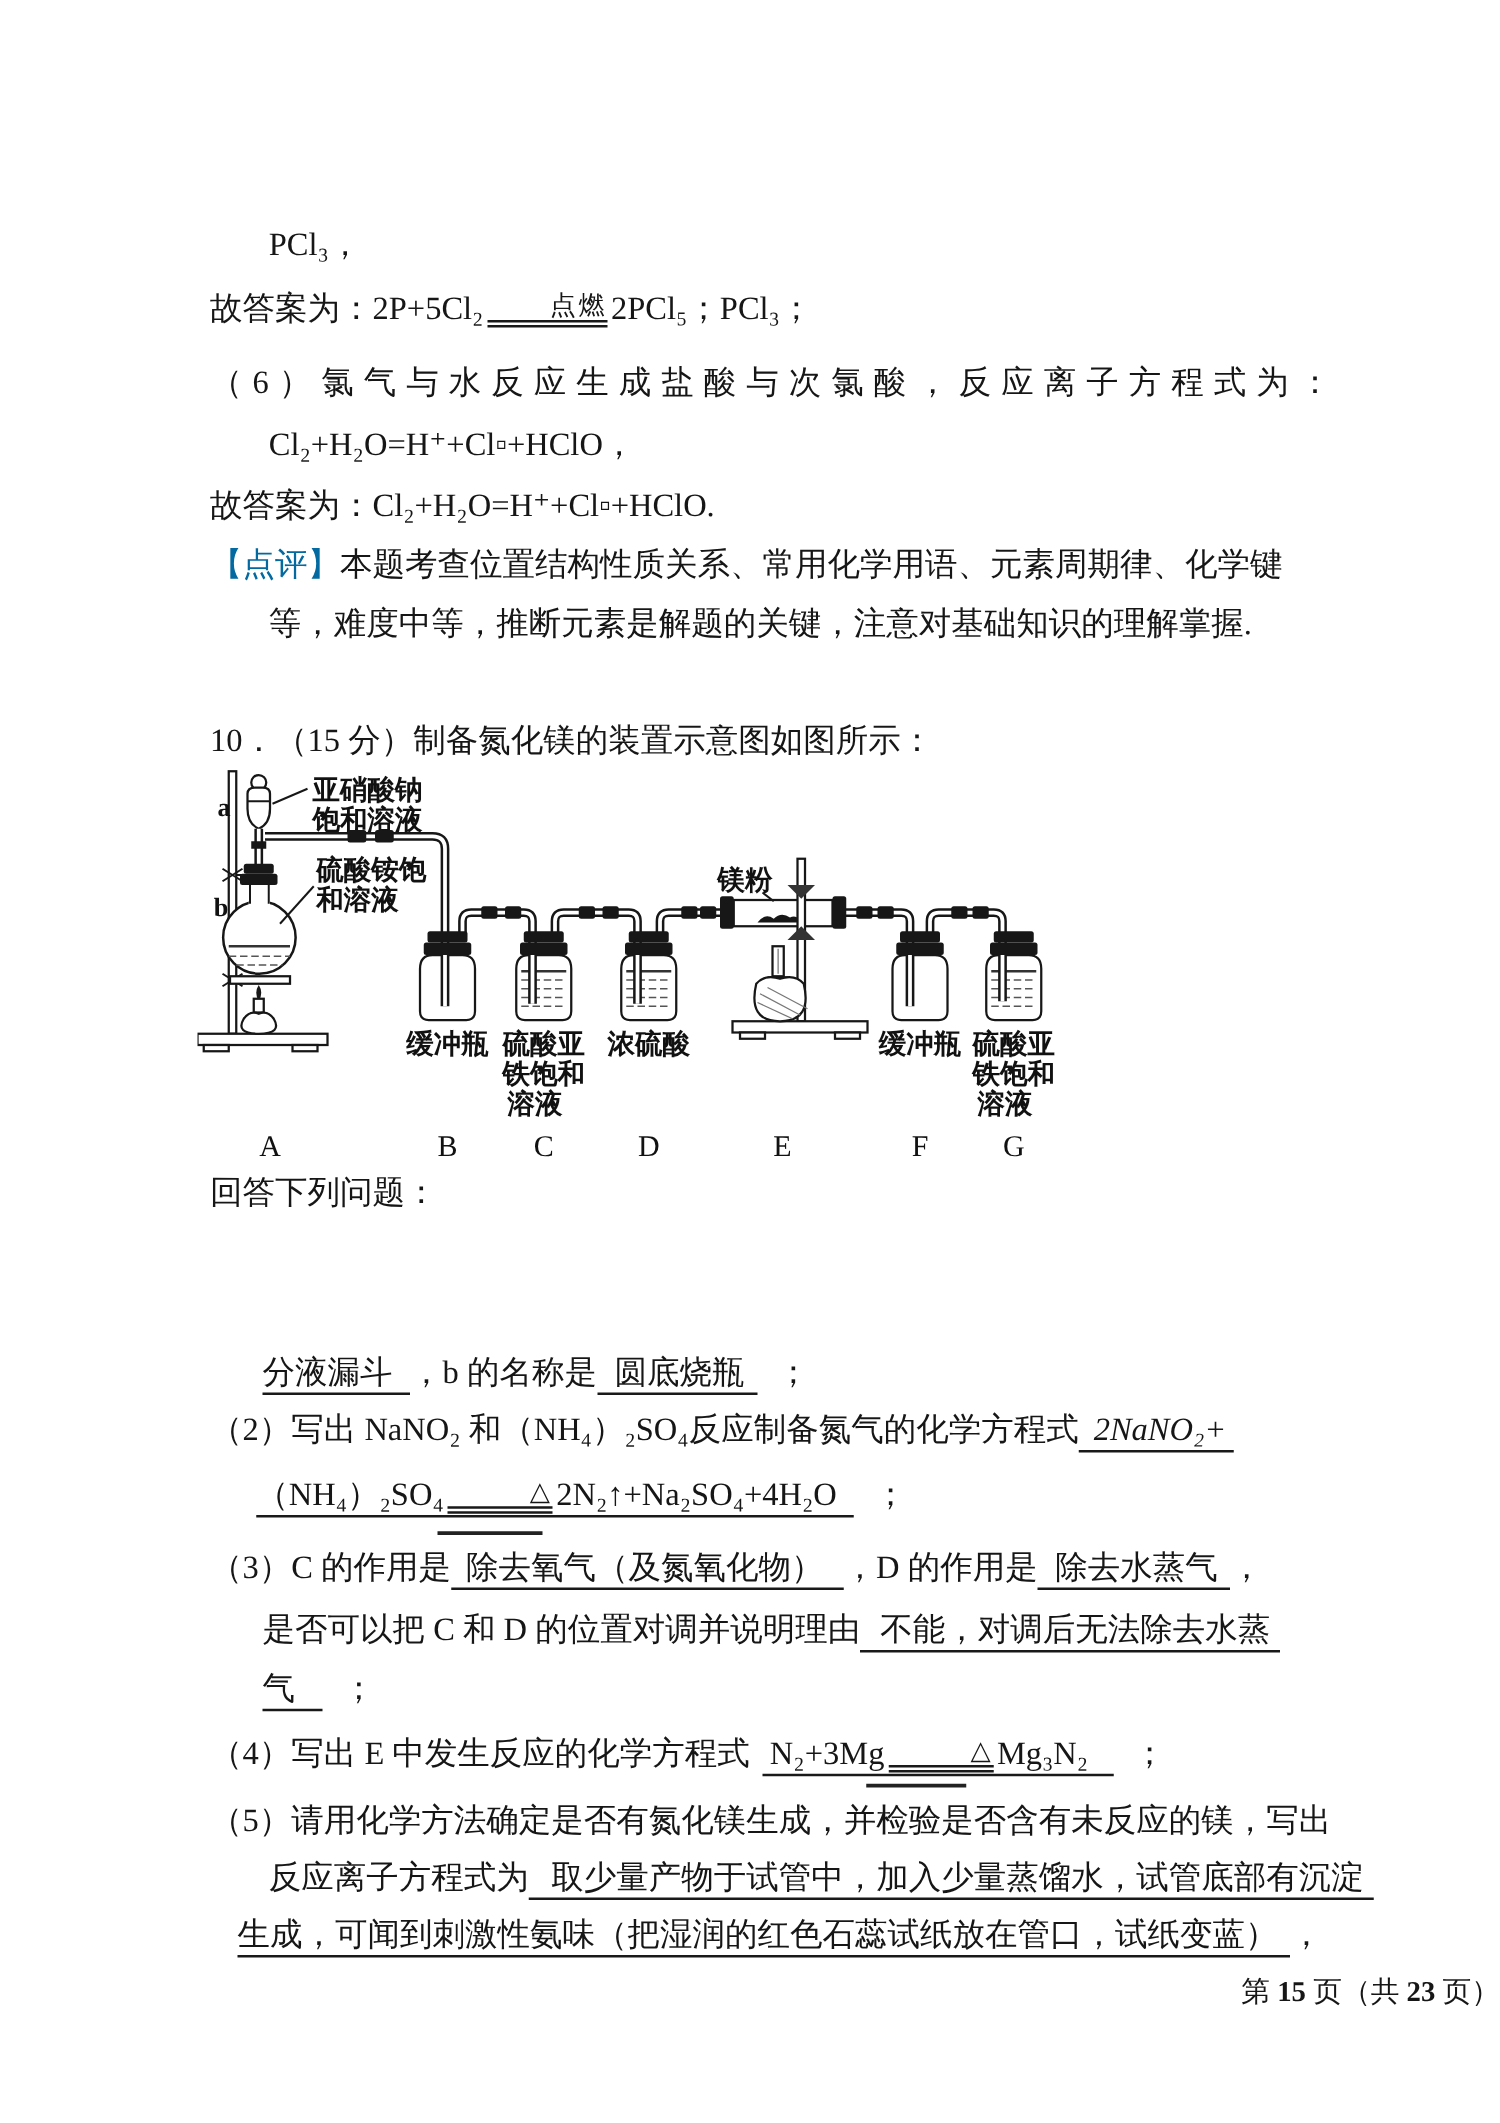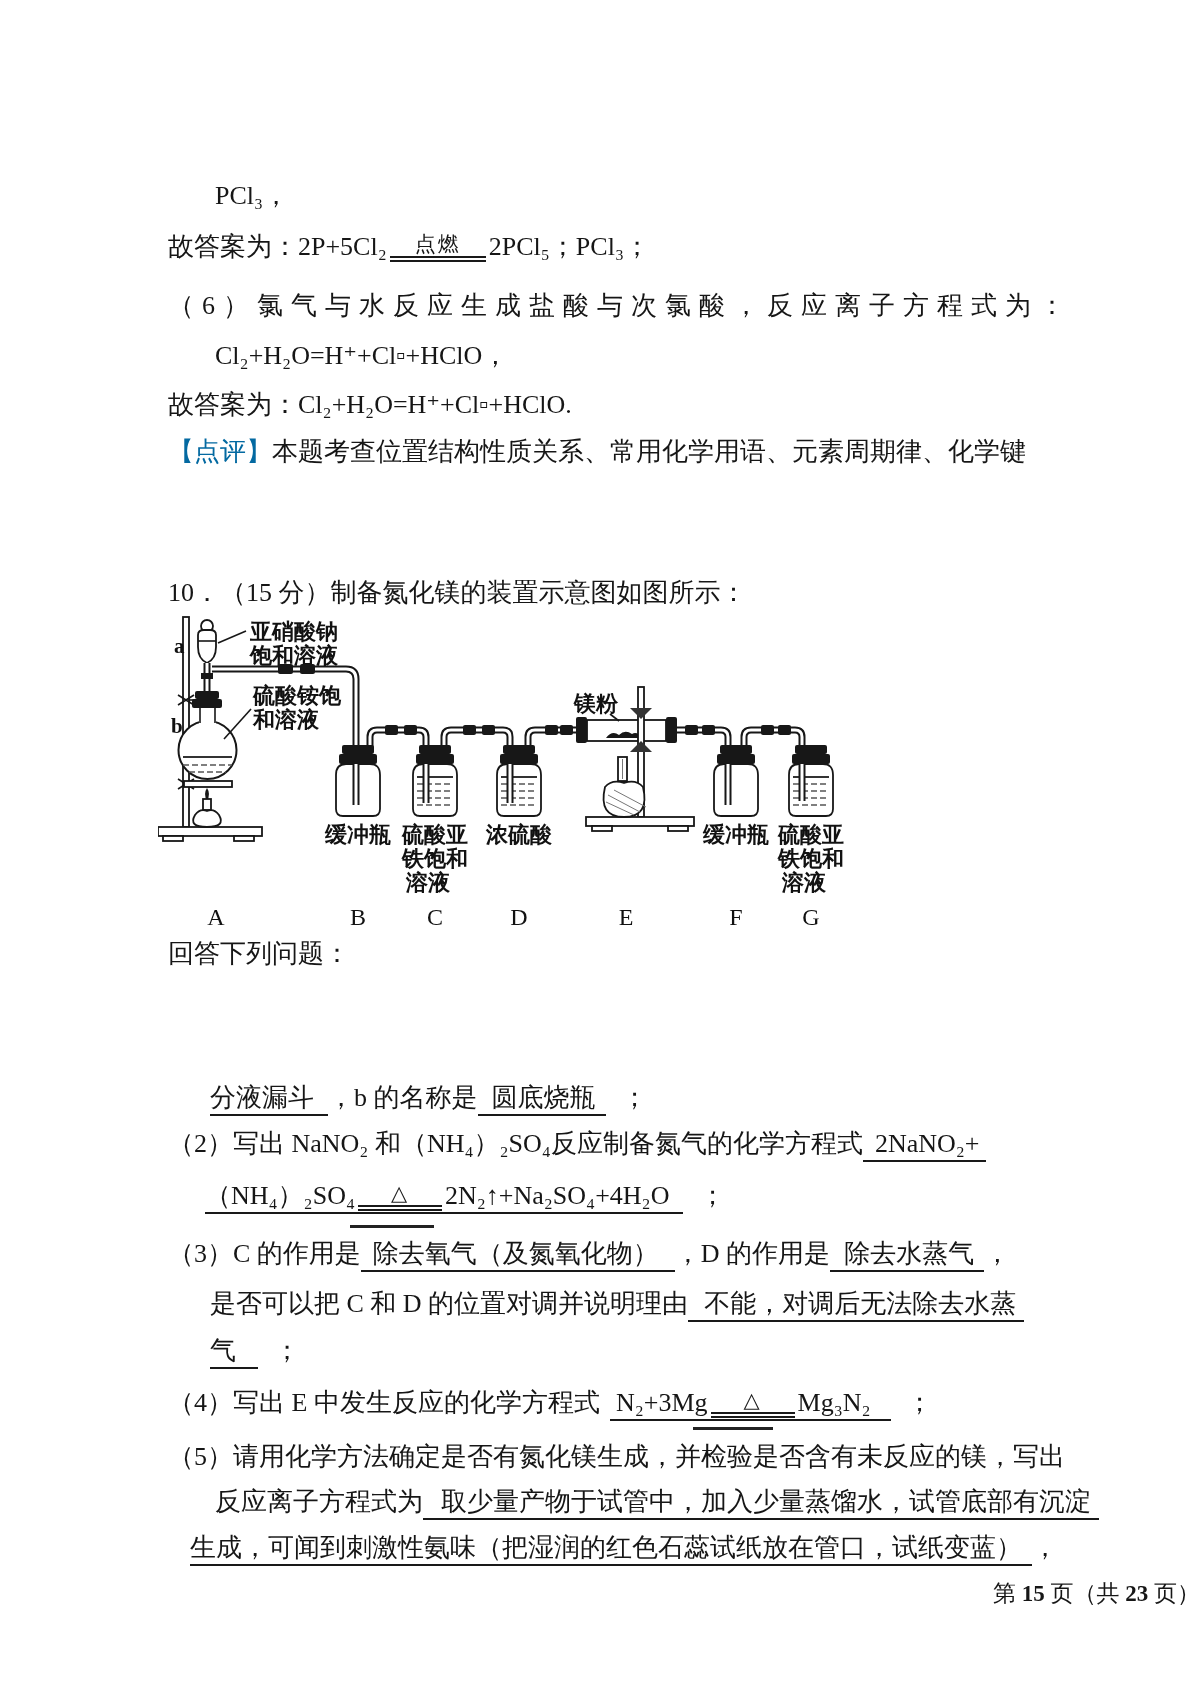--- a/index.html
+++ b/index.html
@@ -5,26 +5,26 @@
   html,body{margin:0;padding:0;background:#ffffff;}
   .page{position:relative;width:1200px;height:1698px;background:#fff;overflow:hidden;
         font-family:"Liberation Serif","DejaVu Serif",serif;color:#161616;font-size:26px;margin-top:29px;}
   .tl{position:absolute;white-space:nowrap;line-height:34px;}
   .ls-wide{letter-spacing:8px;}
   .blue{color:#0369a1;}
   .ul{border-bottom:2px solid #191919;padding-bottom:2px;}
   .sp-a{padding-left:18px;padding-right:8px;}
   .sp-b{padding-right:26px;}
   .sp-c{padding-right:14px;text-align:right;}
-  .sp-d{padding-left:12px;padding-right:6px;}
+  .sp-d{padding-left:12px;padding-right:6px;font-style:italic;}
   .sp-e{padding-left:12px;padding-right:16px;}
   .sp-f{padding-left:14px;padding-right:10px;}
   .sp-g{padding-left:16px;padding-right:8px;}
   .gap{margin-left:16px;}
-  .rxn{display:inline-flex;flex-direction:column;align-items:center;vertical-align:4px;margin:0 3px;}
+  .rxn{display:inline-flex;flex-direction:column;align-items:flex-end;vertical-align:4px;margin:0 3px;}
   .rxn .t{font-size:21px;line-height:22px;letter-spacing:2px;}
   .rxn .bar{align-self:stretch;height:2px;border-top:2.4px solid #191919;border-bottom:2.4px solid #191919;margin-top:1px;}
   .rxn.ignite .bar{min-width:96px;}
   .rxn.delta .bar{min-width:84px;}
   .artifact{position:absolute;background:#222;height:3px;}
   .footer{width:1200px;text-align:right;font-size:23px;}
   .footer b{font-weight:bold;}
   
   .wb{fill:#fff;stroke:#171717;stroke-width:1.8;}
   .blk{fill:#171717;stroke:none;}
@@ -54,20 +54,21 @@
 
   <div class="tl ls-wide" style="left:168px;top:260px"><span>（6）氯气与水反应生成盐酸与次氯酸，反应离子方程式为：</span></div>
 
   <div class="tl" style="left:215px;top:310px"><span>Cl₂+H₂O=H⁺+Cl▫+HClO，</span></div>
 
   <div class="tl" style="left:168px;top:359px"><span>故答案为：Cl₂+H₂O=H⁺+Cl▫+HClO.</span></div>
 
   <div class="tl" style="left:168px;top:406px">
     <span class="blue">【点评】</span><span>本题考查位置结构性质关系、常用化学用语、元素周期律、化学键</span>
   </div>
+  <div class="tl" style="left:215px;top:453px"><span>等，难度中等，推断元素是解题的关键，注意对基础知识的理解掌握.</span></div>
 
   <div class="tl" style="left:168px;top:547px"><span>10．（15 分）制备氮化镁的装置示意图如图所示：</span></div>
 
   <svg style="position:absolute;left:158px;top:580px" width="700" height="325" viewBox="0 0 700 325">
     <defs>
       <g id="bbody">
         <path class="wb" d="M-22,166 Q-22,155 -12,155 L12,155 Q22,155 22,166 L22,200 Q22,207 15,207 L-15,207 Q-22,207 -22,200 Z"></path>
       </g>
       <g id="bstop">
         <rect class="blk" x="-16" y="136" width="32" height="9" rx="2"></rect>

